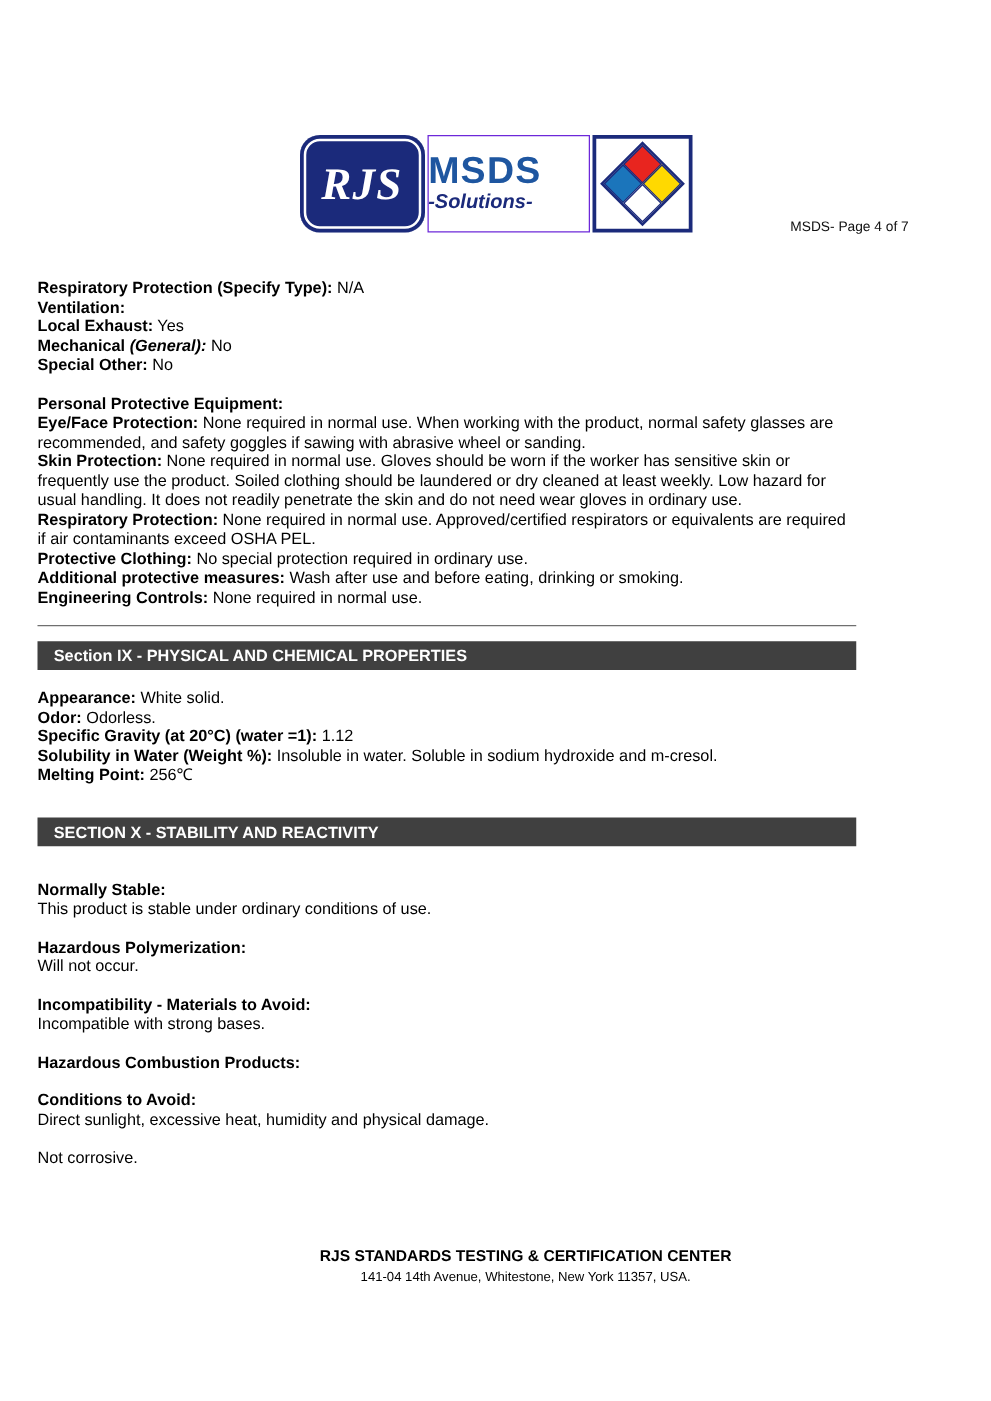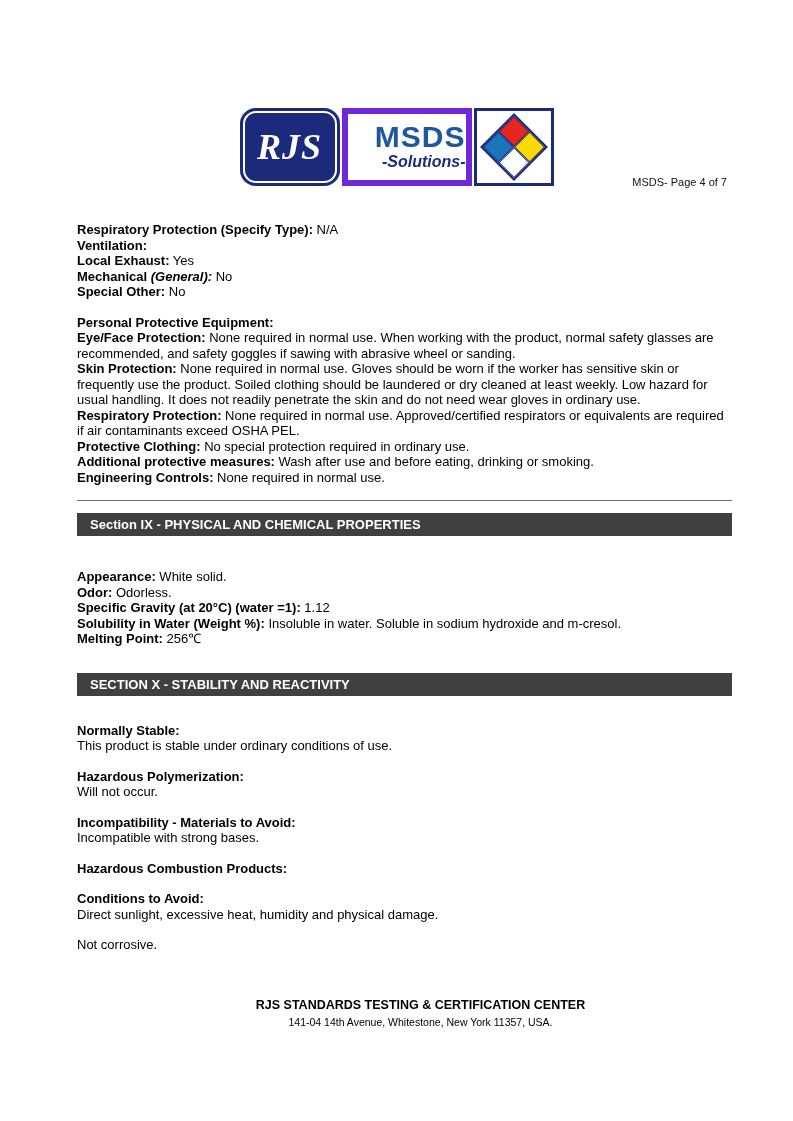--- a/index.html
+++ b/index.html
@@ -15,54 +15,54 @@
     width:100px;height:78px;background:#1b2a7b;border-radius:16px;
     display:flex;align-items:center;justify-content:center;
     box-shadow:inset 0 0 0 3px #1b2a7b, inset 0 0 0 5px #ffffff;
     box-sizing:border-box;
   }
   .rjs-badge span{
     font-family:"Liberation Serif", serif;font-weight:bold;font-style:italic;
     font-size:36px;color:#ffffff;letter-spacing:1px;
   }
   .msds-box{
-    width:130px;height:78px;border:6px solid #6d28d9;background:#fff;
+    width:130px;height:78px;border:1px solid #6d28d9;background:#fff;
     box-sizing:border-box;margin-left:2px;
-    display:flex;flex-direction:column;align-items:flex-end;justify-content:center;
+    display:flex;flex-direction:column;align-items:flex-start;justify-content:center;
   }
   .msds-text{font-size:30px;font-weight:bold;color:#1e56a0;line-height:30px;letter-spacing:1px;}
   .solutions-text{font-size:16px;font-weight:bold;font-style:italic;color:#1b2a7b;line-height:20px;}
   .nfpa-box{
     width:80px;height:78px;border:3px solid #1b2a7b;background:#fff;box-sizing:border-box;
     display:flex;align-items:center;justify-content:center;margin-left:2px;
   }
   .nfpa-diamond{
     width:44px;height:44px;transform:rotate(45deg);
     display:grid;grid-template-columns:1fr 1fr;grid-template-rows:1fr 1fr;
     outline:2px solid #1b2a7b;
   }
   .q{border:1px solid #1b2a7b;box-sizing:border-box;}
   .q.red{background:#e8251f;}
   .q.yellow{background:#ffd900;}
   .q.blue{background:#1b75bb;}
   .q.white{background:#ffffff;}
   .page-indicator{position:absolute;top:176px;right:66px;font-size:11px;color:#111;}
   
-  .content{margin-top:36px;padding-left:77px;width:655px;font-size:13px;line-height:15.5px;}
+  .content{margin-top:36px;padding-left:30px;width:655px;font-size:13px;line-height:15.5px;}
   .lbl{font-weight:bold;}
   .lbl-i{font-weight:bold;font-style:italic;}
   .block{margin:0 0 15px 0;}
   .line{margin:0;}
   .rule{border:none;border-top:1px solid #6f6f6f;margin:14px 0 12px 0;width:655px;}
   .section-bar{
     width:655px;height:23px;background:#404040;color:#ffffff;
     font-weight:bold;font-size:13px;line-height:23px;
     padding-left:13px;box-sizing:border-box;
   }
-  .props{margin:33px 0 0 0;}
+  .props{margin:14px 0 0 0;}
   .bar-x{margin-top:26px;}
   .stability{margin-top:27px;}
   .stab-block{margin:0 0 15px 0;}
   .stab-head{font-weight:bold;}
   
   .footer{position:absolute;top:998px;left:0;width:793px;text-align:center;padding-left:24px;}
   .footer-title{font-size:12.5px;font-weight:bold;}
   .footer-address{font-size:10.5px;margin-top:4px;}
 </style>
 </head>

